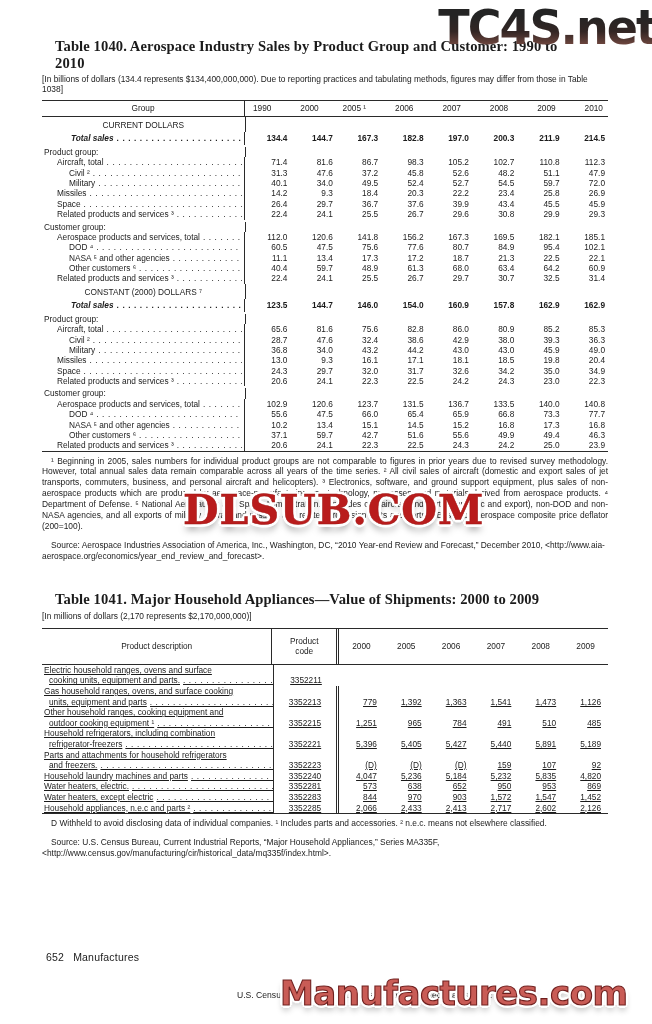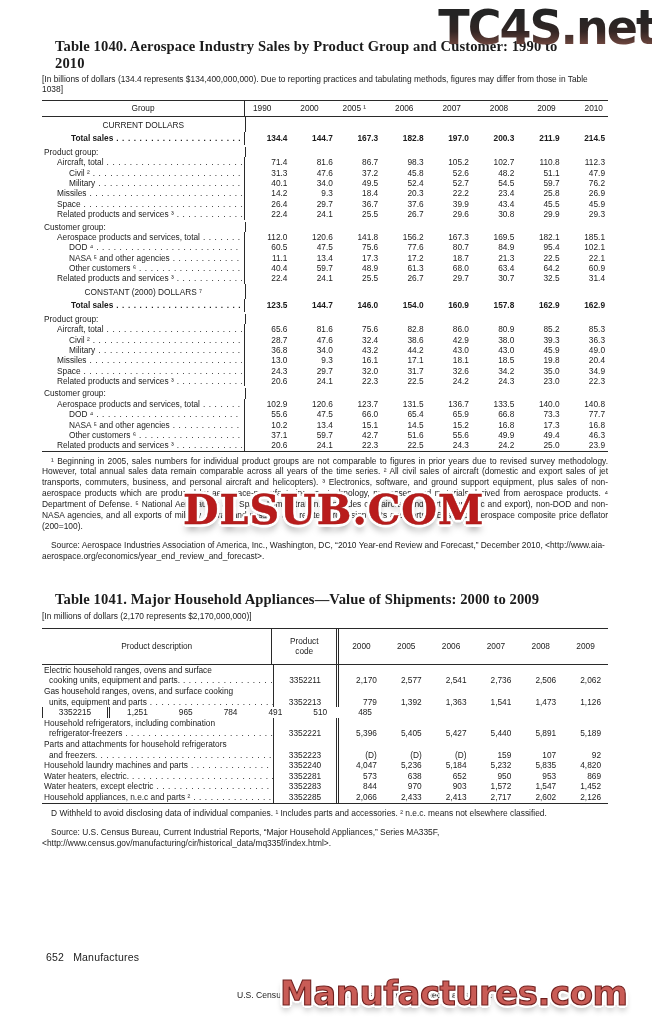--- a/index.html
+++ b/index.html
@@ -41,36 +41,36 @@
   .r40.group{margin-top:2px;}
   .r40.total{height:13.5px;line-height:13.5px;font-weight:bold;}
   .r40.section{height:15px;line-height:17px;}
   .r40 .stub{width:203px;display:flex;box-sizing:border-box;padding-left:2px;padding-right:2px;overflow:hidden;}
   .r40.section .stub{display:block;text-align:center;padding:0;}
   .r40 .vals{width:363px;display:flex;border-left:1px solid #2a2a2a;}
   .r40 .v{width:45.37px;box-sizing:border-box;text-align:right;padding-right:3px;}
   .lbl{white-space:nowrap;}
   .ind1{padding-left:13px;}
   .ind2{padding-left:25px;}
-  .ind3{padding-left:27px;}
+  .ind3{padding-left:27px;font-style:italic;}
   .lead{flex:1;overflow:hidden;white-space:nowrap;margin-left:3px;}
   .lead::after{content:". . . . . . . . . . . . . . . . . . . . . . . . . . . . . . . . . . . . . . . . . . . . . . . . . . . .";letter-spacing:.6px;}
 
   .footnote{font-size:8.4px;line-height:10.9px;margin-top:4px;text-align:justify;text-indent:9px;}
   .sourcep{font-size:8.4px;line-height:10.9px;margin-top:1px;text-indent:9px;}
 
   
   .t41{margin-top:7px;border-top:1px solid #2a2a2a;border-bottom:1px solid #2a2a2a;font-size:8.3px;}
   .t41-hdr{display:flex;height:35px;}
   .t41-stubh{width:231px;display:flex;align-items:center;justify-content:center;}
   .t41-codeh{width:65px;box-sizing:border-box;border-left:1px solid #2a2a2a;display:flex;align-items:center;justify-content:center;text-align:center;white-space:pre-line;line-height:10.5px;}
   .t41-years{width:269px;display:flex;border-left:3px double #2a2a2a;align-items:center;}
   .t41-years .yh{width:44.83px;box-sizing:border-box;text-align:center;}
   .t41-body{border-top:1px solid #2a2a2a;}
-  .r41{display:flex;}
+  .r41{display:flex;text-decoration:underline;}
   .r41 .stub41{width:231px;box-sizing:border-box;padding-left:2px;line-height:10.6px;}
   .r41 .line{white-space:nowrap;overflow:hidden;}
   .r41 .line.end{display:flex;}
   .r41 .cont{padding-left:5px;}
   .r41 .code41{width:65px;box-sizing:border-box;border-left:1px solid #2a2a2a;display:flex;flex-direction:column;justify-content:flex-end;text-align:center;line-height:10.6px;}
   .r41 .vals41{width:269px;display:flex;border-left:3px double #2a2a2a;align-items:flex-end;line-height:10.6px;}
   .r41 .v41{width:44.83px;box-sizing:border-box;text-align:right;padding-right:7px;}
 
   
   .pagefoot-left{position:absolute;left:46px;top:951px;font-size:10.5px;letter-spacing:.2px;}
@@ -169,21 +169,21 @@
               <span class="lead"></span>
             </div>
             <div class="vals">
               <div class="v">40.1</div>
               <div class="v">34.0</div>
               <div class="v">49.5</div>
               <div class="v">52.4</div>
               <div class="v">52.7</div>
               <div class="v">54.5</div>
               <div class="v">59.7</div>
-              <div class="v">76.2</div>
+              <div class="v">72.0</div>
             </div>
           </div>
           <div class="r40 data">
             <div class="stub">
               <span class="lbl ind1">Missiles</span>
               <span class="lead"></span>
             </div>
             <div class="vals">
               <div class="v">14.2</div>
               <div class="v">9.3</div>
@@ -549,48 +549,47 @@
       <div class="t41-body" id="t41-body">
           <div class="r41">
             <div class="stub41">
               <div class="line">Electric household ranges, ovens and surface</div>
               <div class="line end">
                 <span class="cont">cooking units, equipment and parts.</span>
                 <span class="lead"></span>
               </div>
             </div>
             <div class="code41">3352211</div>
-            <div class="vals41">
-              <div class="v41">2,170</div>
-              <div class="v41">2,577</div>
-              <div class="v41">2,541</div>
-              <div class="v41">2,736</div>
-              <div class="v41">2,506</div>
-              <div class="v41">2,062</div>
-            </div>
           </div>
           <div class="r41">
             <div class="stub41">
               <div class="line">Gas household ranges, ovens, and surface cooking</div>
               <div class="line end">
                 <span class="cont">units, equipment and parts</span>
                 <span class="lead"></span>
               </div>
             </div>
             <div class="code41">3352213</div>
             <div class="vals41">
               <div class="v41">779</div>
               <div class="v41">1,392</div>
               <div class="v41">1,363</div>
               <div class="v41">1,541</div>
               <div class="v41">1,473</div>
               <div class="v41">1,126</div>
             </div>
           </div>
           <div class="r41">
+            <div class="stub41">
+              <div class="line">Other household ranges, cooking equipment and</div>
+              <div class="line end">
+                <span class="cont">outdoor cooking equipment ¹</span>
+                <span class="lead"></span>
+              </div>
+            </div>
             <div class="code41">3352215</div>
             <div class="vals41">
               <div class="v41">1,251</div>
               <div class="v41">965</div>
               <div class="v41">784</div>
               <div class="v41">491</div>
               <div class="v41">510</div>
               <div class="v41">485</div>
             </div>
           </div>

